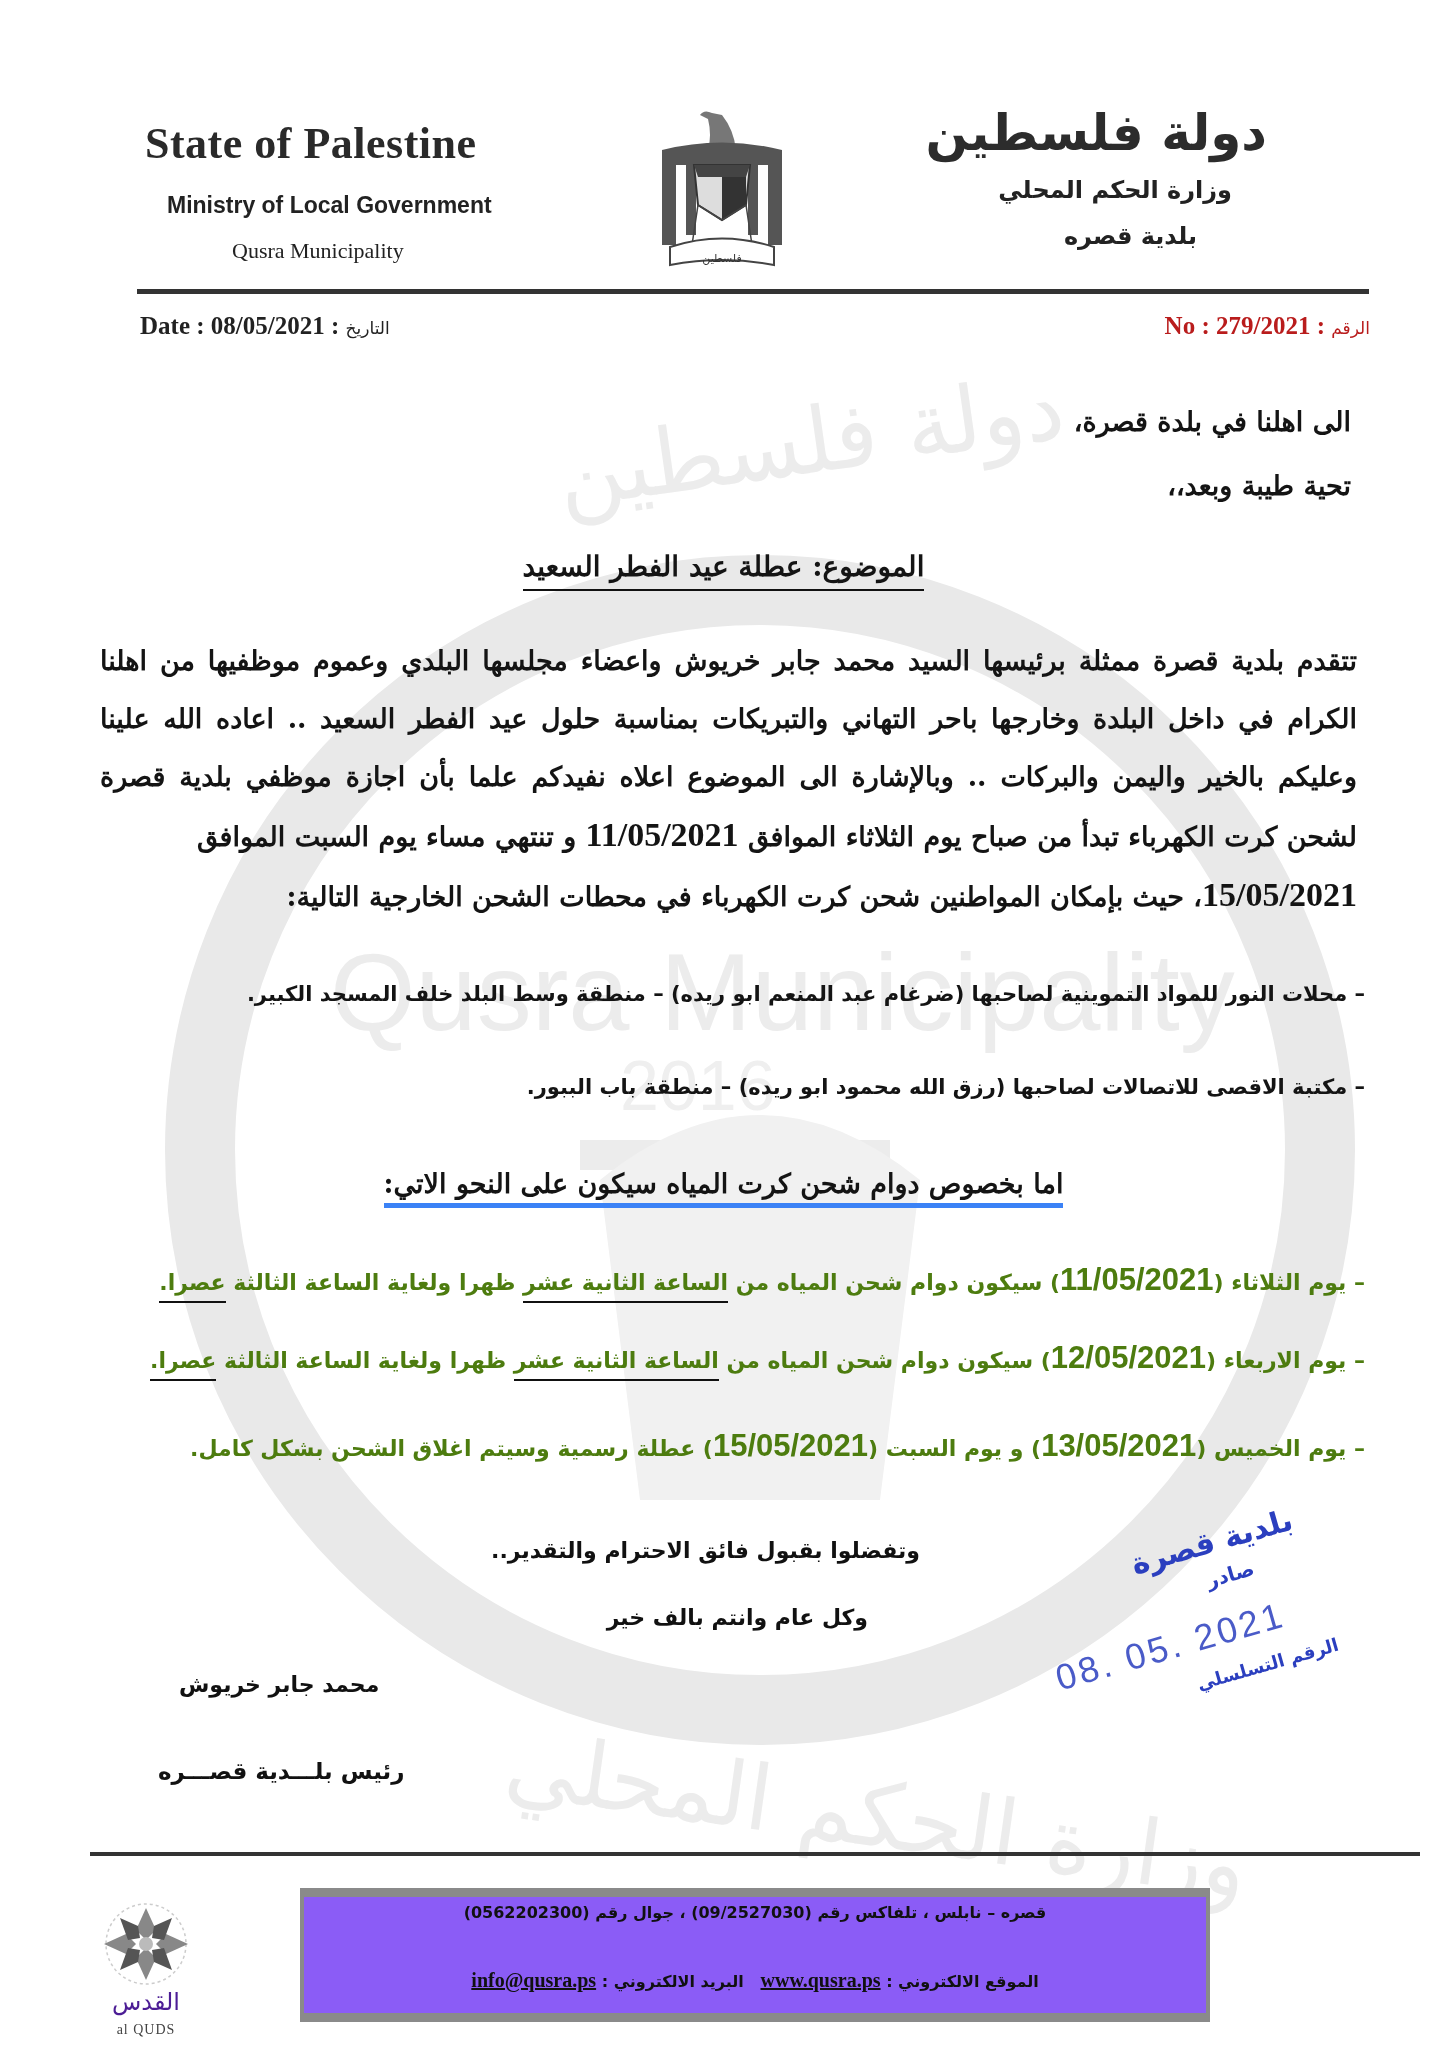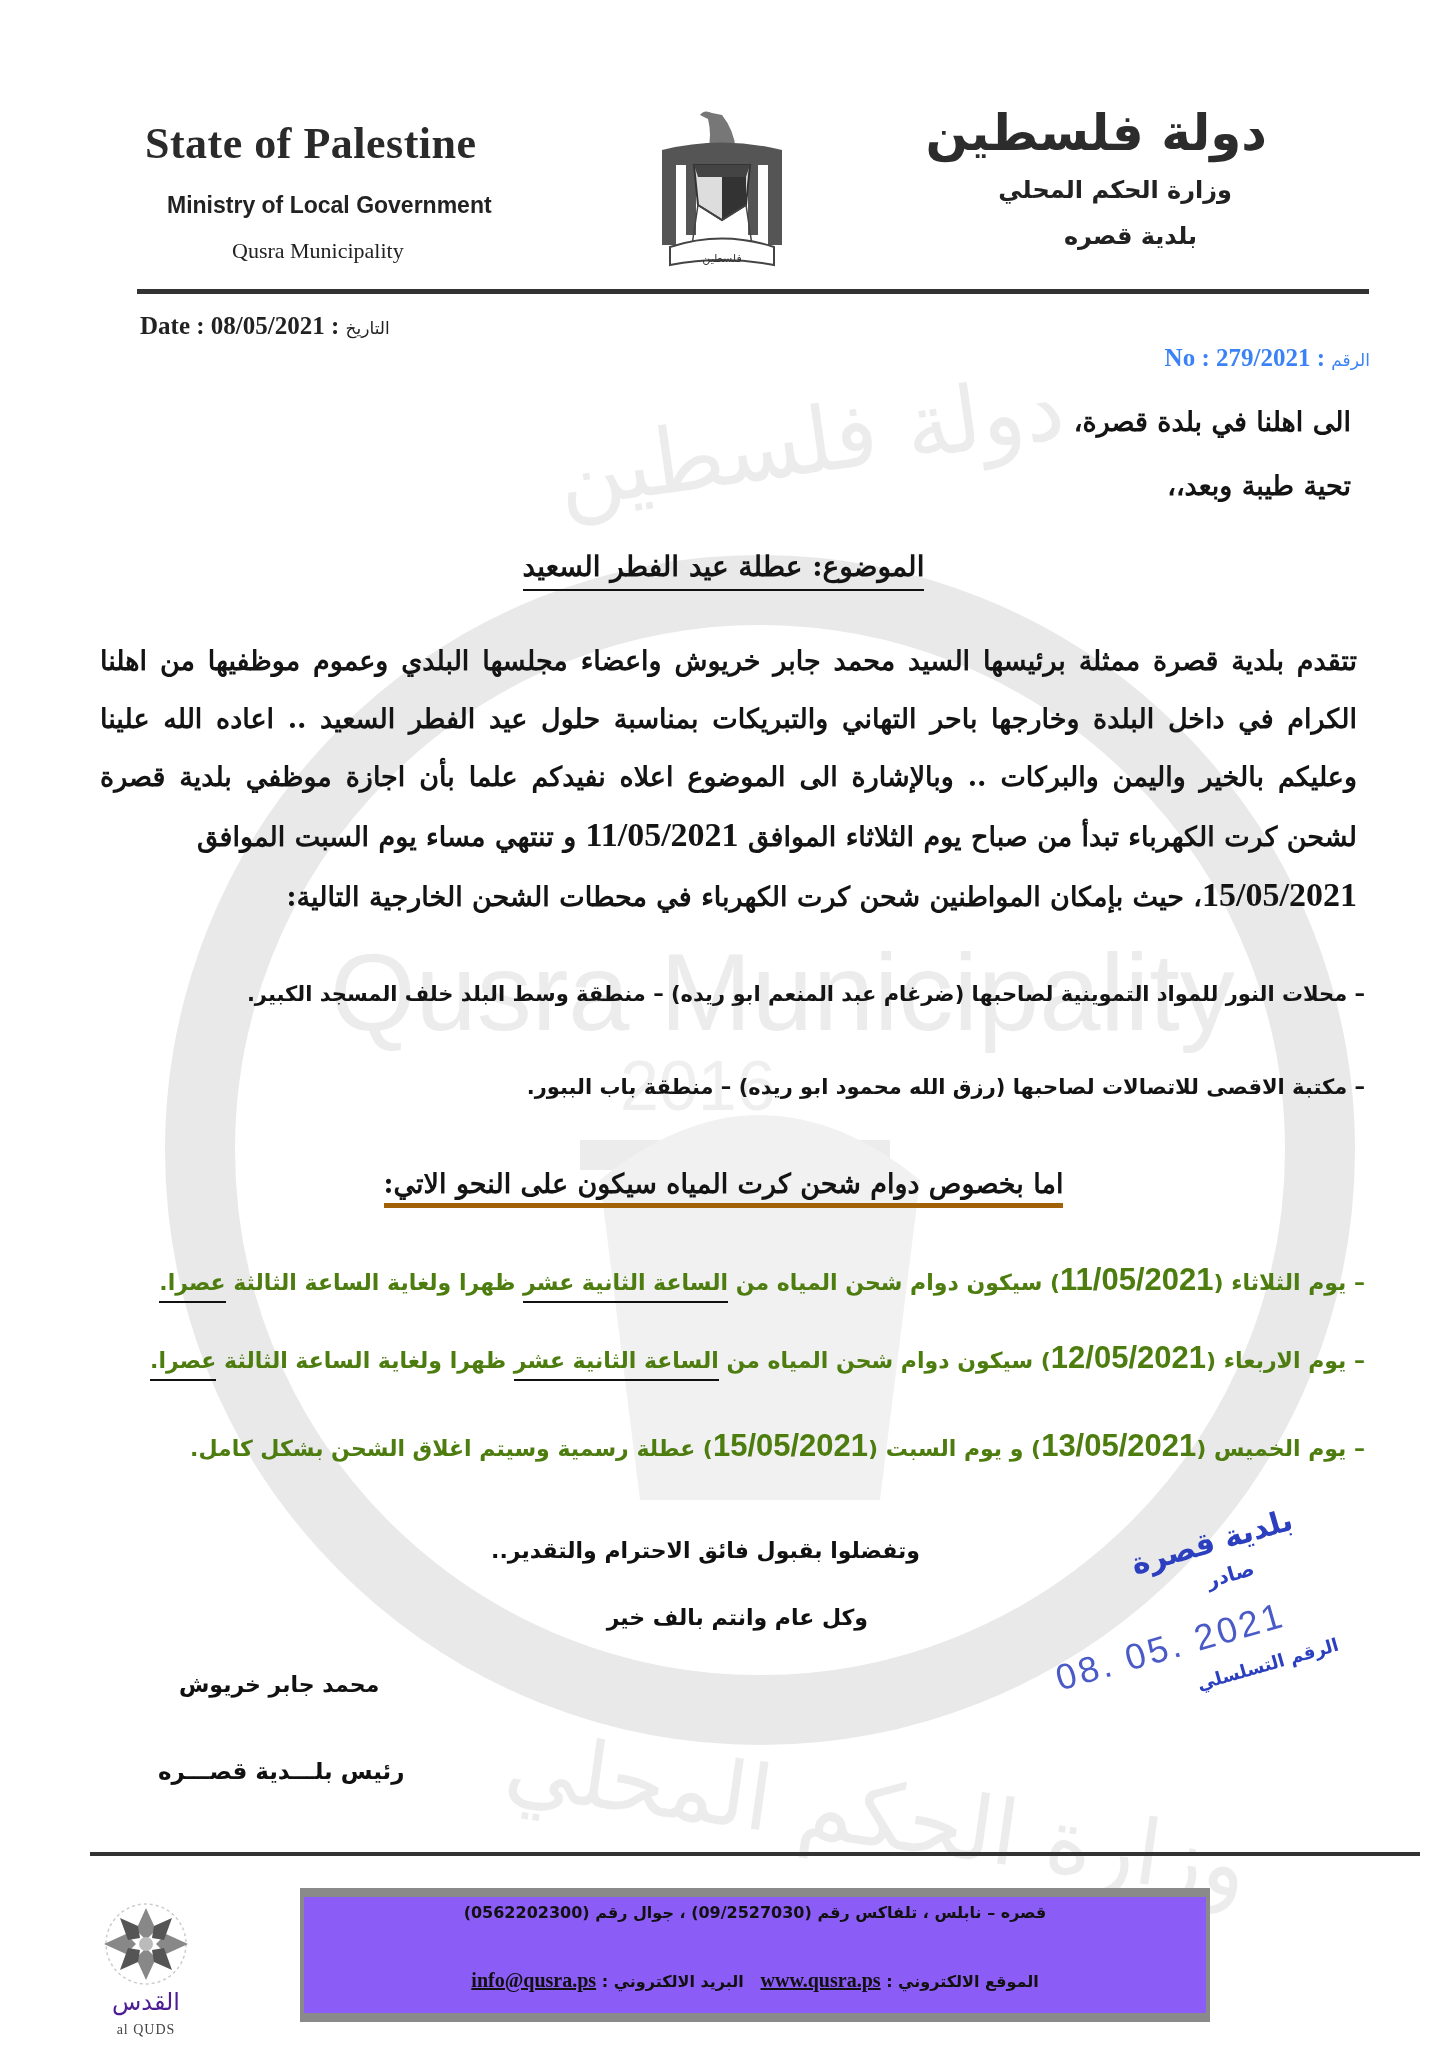--- a/index.html
+++ b/index.html
@@ -18,40 +18,40 @@
   .ar-title { right: 180px; top: 104px; font-family: "DejaVu Sans", sans-serif; font-weight: bold; font-size: 50px; color: #2c2c2c; direction: rtl; }
   .ar-ministry { right: 215px; top: 176px; font-family: "DejaVu Sans", sans-serif; font-weight: bold; font-size: 24px; color: #222; direction: rtl; }
   .ar-muni { right: 250px; top: 222px; font-family: "DejaVu Sans", sans-serif; font-weight: bold; font-size: 24px; color: #222; direction: rtl; }
 
   .emblem { left: 642px; top: 105px; width: 160px; height: 175px; }
 
   .rule-top { left: 137px; top: 289px; width: 1232px; height: 5px; background: #333; }
 
   .date-line { left: 140px; top: 312px; font-family: "Liberation Serif", serif; font-weight: bold; font-size: 25px; color: #222; }
   .date-line .ar-lbl { font-family: "DejaVu Sans", sans-serif; font-weight: normal; font-size: 17px; }
-  .no-line { right: 77px; top: 312px; font-family: "Liberation Serif", serif; font-weight: bold; font-size: 25px; color: #3b82f6; direction: ltr; margin-top: 32px; }
+  .no-line { right: 77px; top: 312px; font-family: "Liberation Serif", serif; font-weight: bold; font-size: 25px; color: #b91c1c; direction: ltr; }
   .no-line .ar-lbl { font-family: "DejaVu Sans", sans-serif; font-weight: normal; font-size: 17px; }
 
   
   .rtl { direction: rtl; text-align: right; }
   .body-ar { font-family: "DejaVu Serif", serif; font-weight: bold; color: #141414; }
   .salut1 { right: 96px; top: 406px; font-size: 27px; }
   .salut2 { right: 96px; top: 470px; font-size: 27px; }
   .subject { left: 0; right: 0; top: 550px; text-align: center; font-size: 28px; }
   .subject span { border-bottom: 2px solid #111; padding-bottom: 6px; display: inline-block; }
 
   .para { right: 90px; left: 100px; top: 632px; font-size: 27px; line-height: 58px; text-align: justify; text-align-last: right; }
   .para .date { font-family: "Liberation Serif", serif; font-size: 34px; }
 
   .bullet { right: 82px; font-family: "DejaVu Sans", sans-serif; font-weight: bold; font-size: 21px; color: #141414; white-space: nowrap; }
   .b1 { top: 982px; }
   .b2 { top: 1075px; }
 
   .water-heading { left: 0; right: 0; top: 1168px; text-align: center; font-size: 27px; }
-  .water-heading span { border-bottom: 5px solid #a16207; padding-bottom: 4px; display: inline-block; }
+  .water-heading span { border-bottom: 5px solid #3b82f6; padding-bottom: 4px; display: inline-block; }
 
   .sched { right: 82px; font-family: "DejaVu Sans", sans-serif; font-weight: bold; font-size: 22px; color: #4d7c0f; white-space: nowrap; }
   .sched .d { font-family: "Liberation Sans", sans-serif; font-size: 31px; }
   .sched u { text-decoration: none; border-bottom: 2px solid #111; padding-bottom: 6px; }
   .s1 { top: 1262px; }
   .s2 { top: 1340px; }
   .s3 { top: 1428px; }
 
   .closing1 { left: 0; width: 920px; top: 1538px; text-align: right; font-family: "DejaVu Sans", sans-serif; font-weight: bold; font-size: 22px; }
   .closing2 { left: 0; width: 868px; top: 1605px; text-align: right; font-family: "DejaVu Sans", sans-serif; font-weight: bold; font-size: 22px; }

